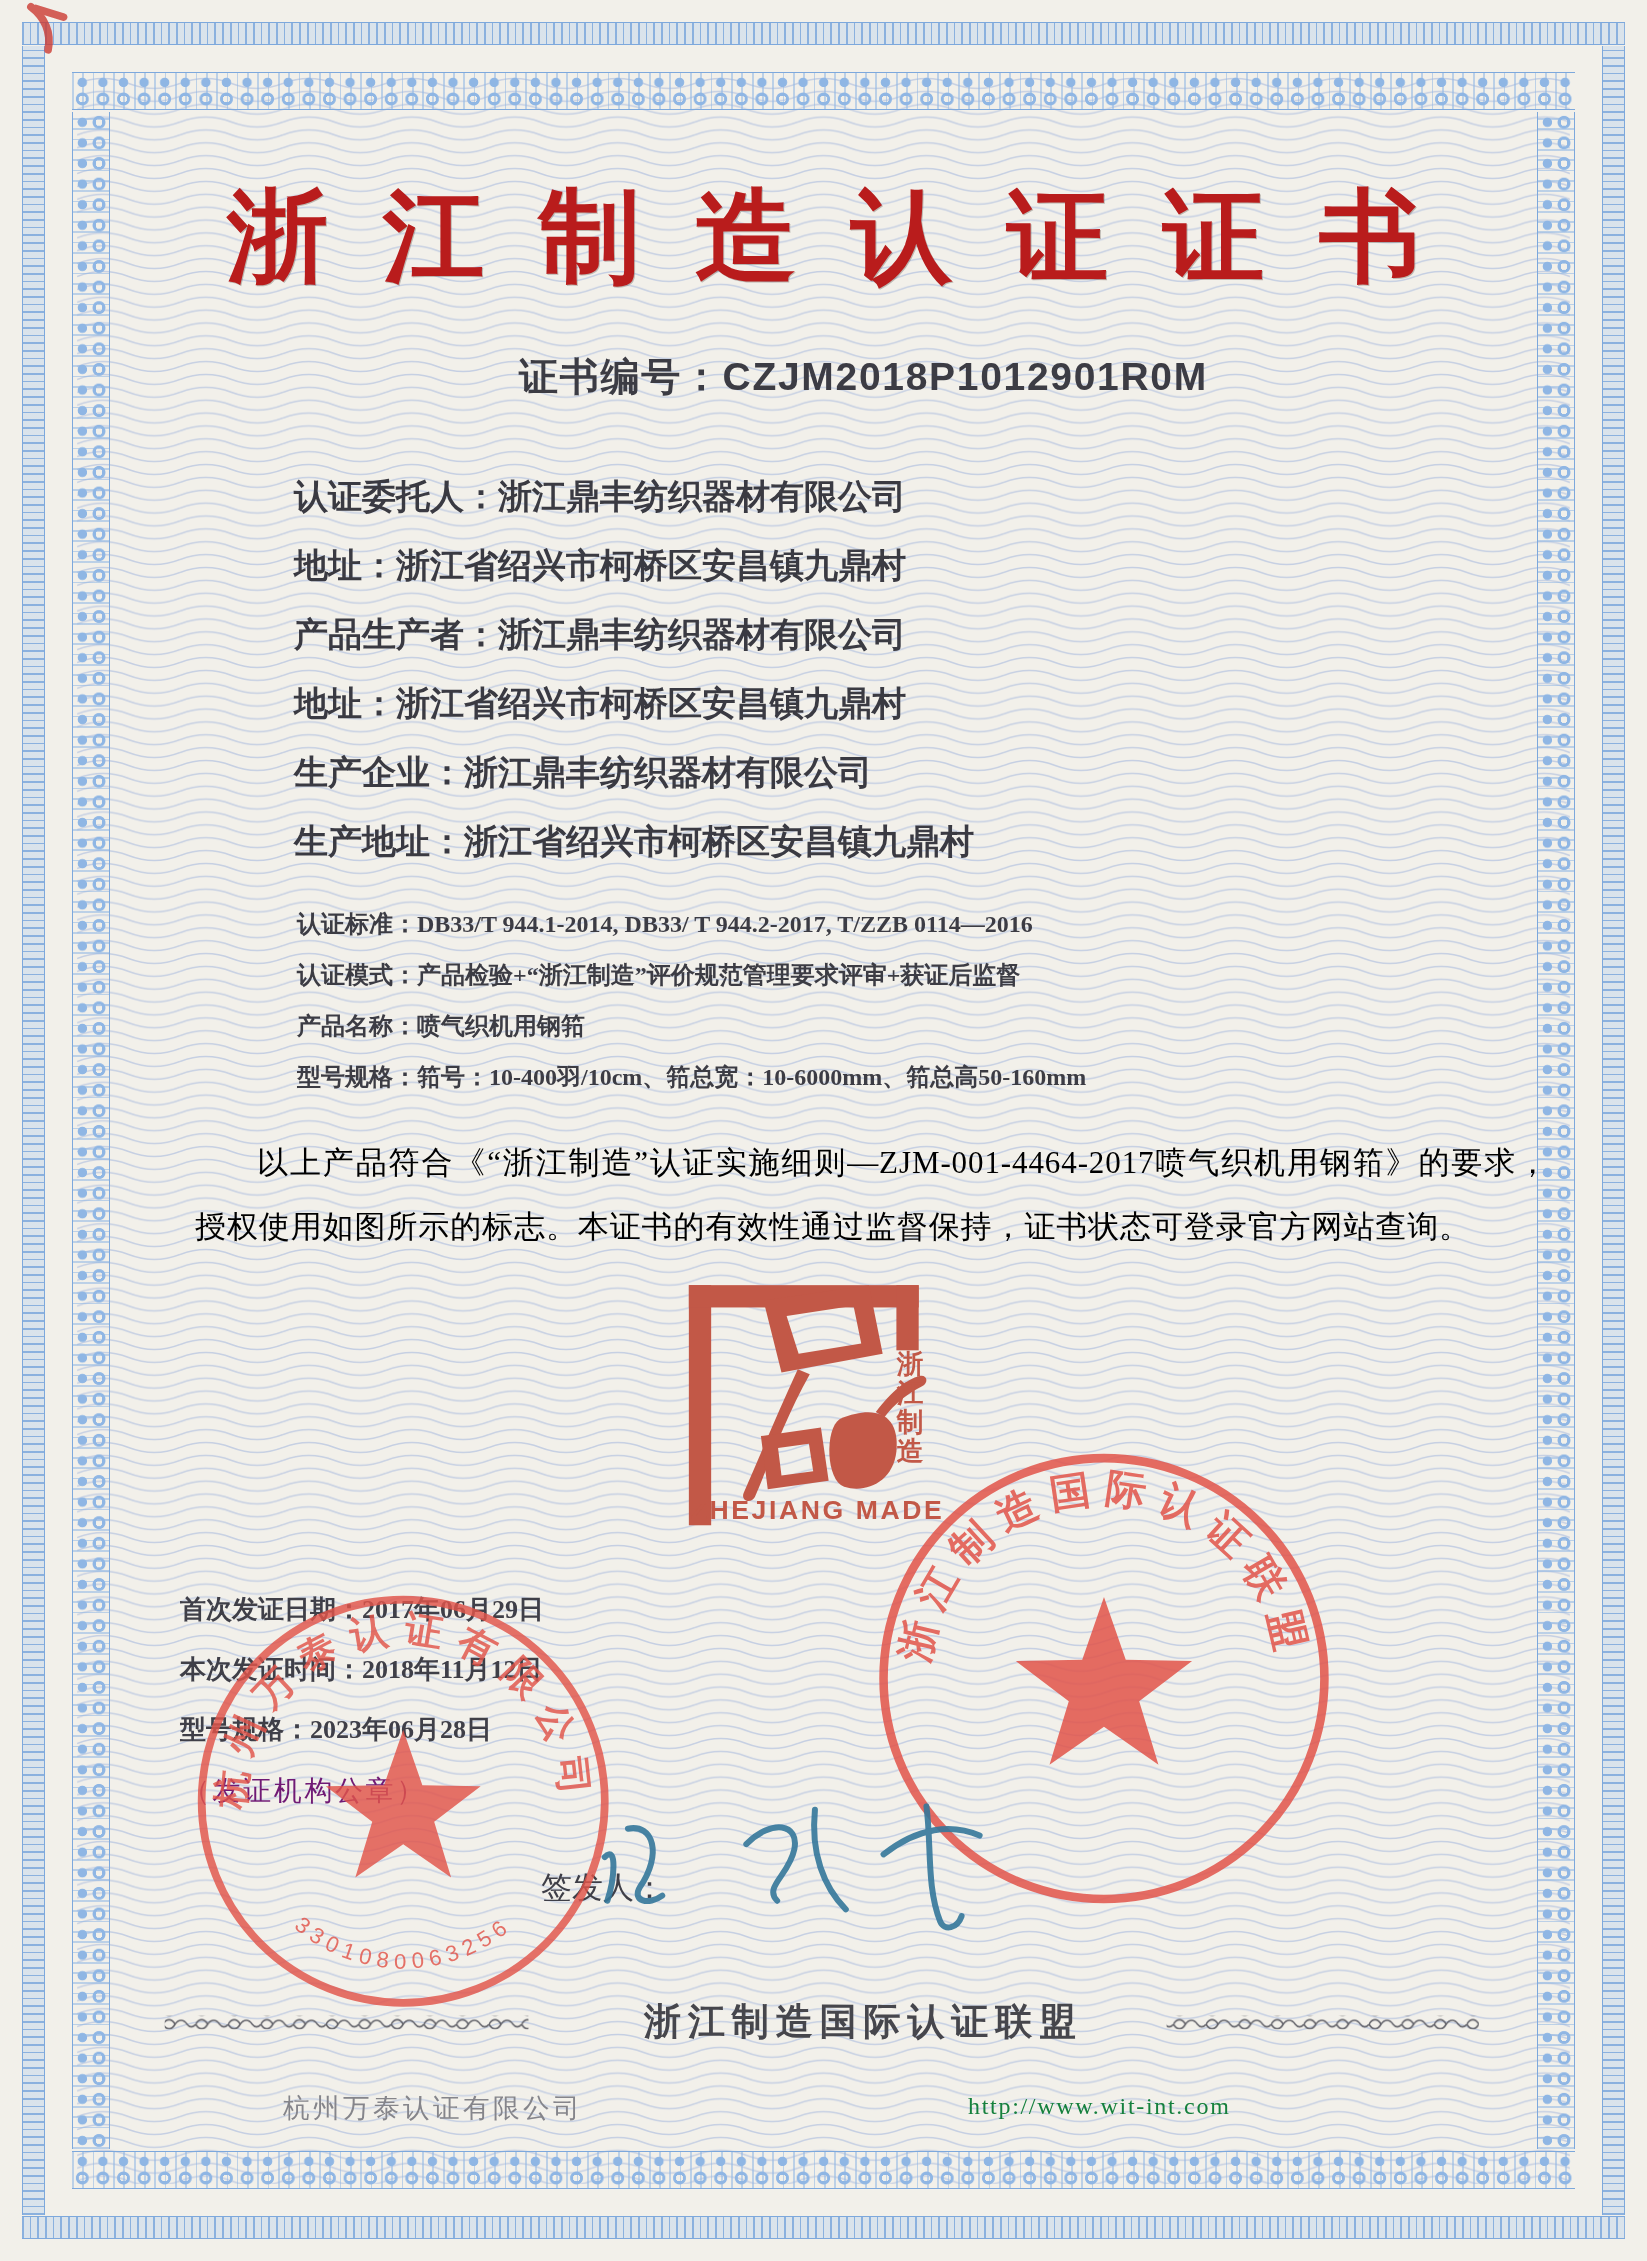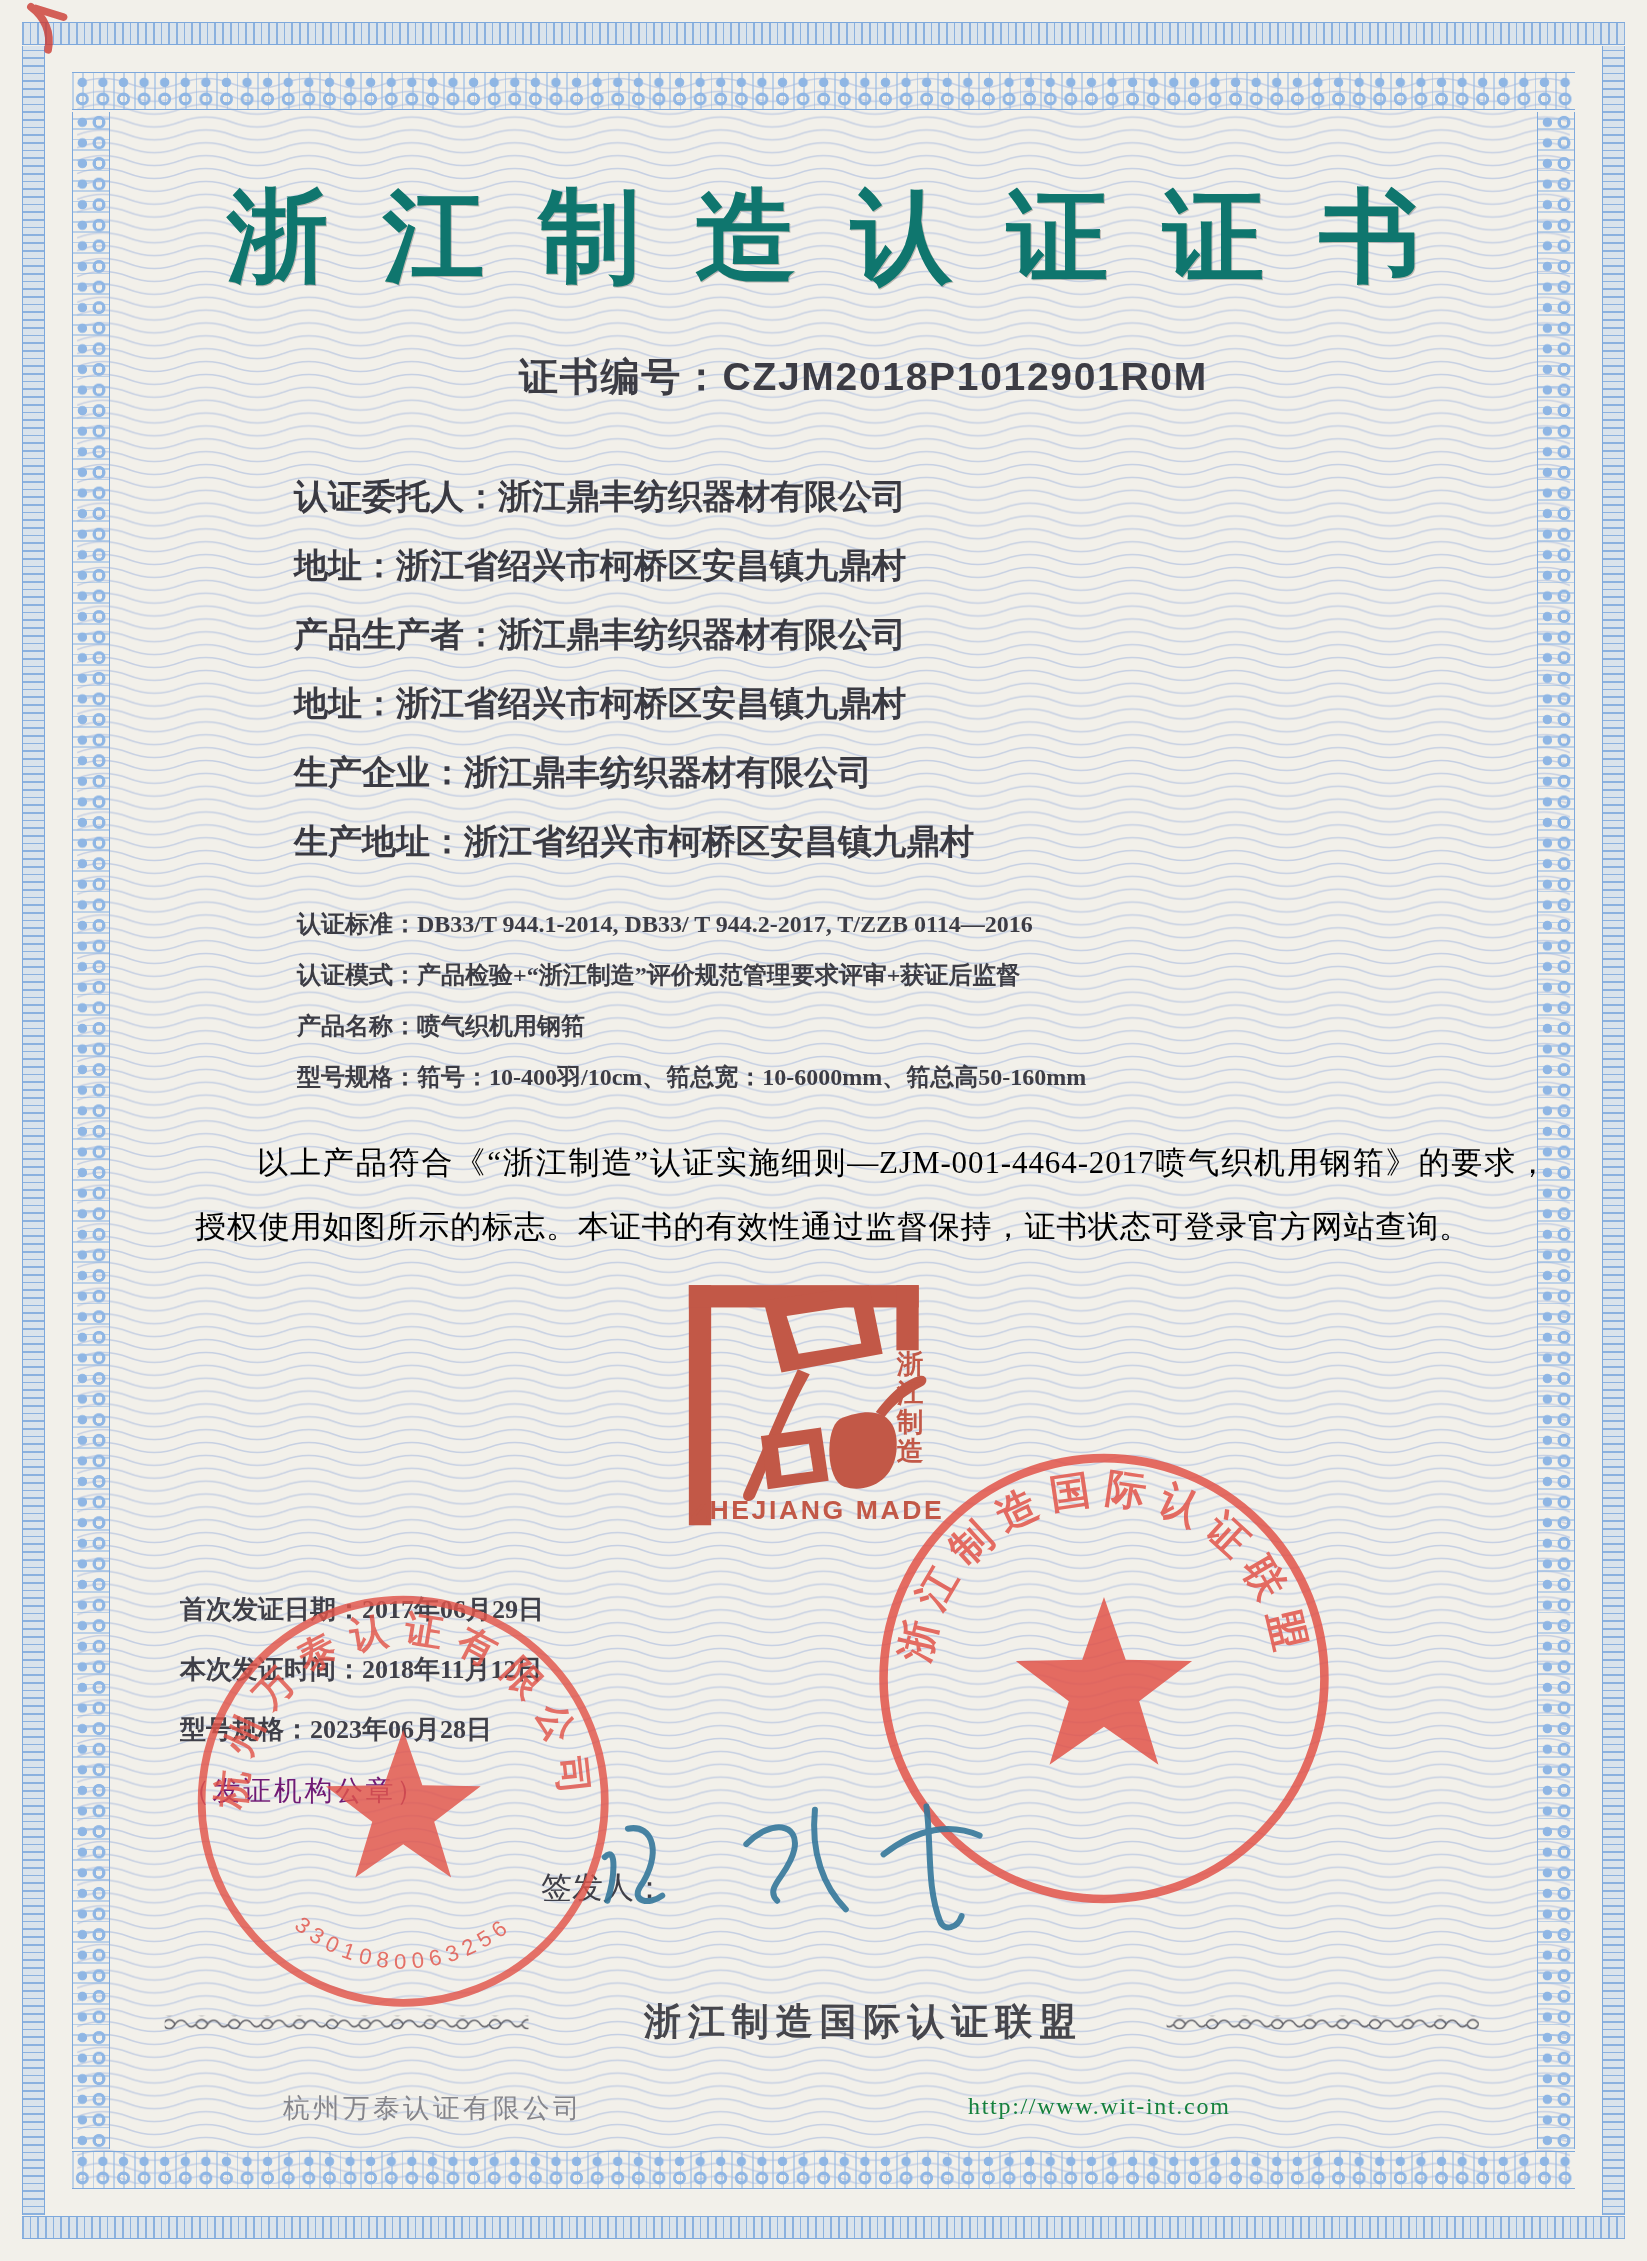--- a/index.html
+++ b/index.html
@@ -44,21 +44,21 @@
     border-left:1.7px solid #7da8dc; border-right:1.7px solid #7da8dc;
   }
   .b2.top{top:72px; left:72px; right:72px; height:36px;}
   .b2.bottom{bottom:72px; left:72px; right:72px; height:36px;}
   .b2.left{left:72px; top:112px; bottom:112px; width:36px;}
   .b2.right{right:72px; top:112px; bottom:112px; width:36px;}
   
   .txt{position:absolute; z-index:2; white-space:nowrap;padding-left:40px;}
   .title{
     top:170px; left:0; width:1647px; text-align:center;
-    font-size:101px; font-weight:bold; color:#0f766e;
+    font-size:101px; font-weight:bold; color:#b91c1c;
     letter-spacing:55px; padding-left:55px; box-sizing:border-box;
     text-shadow:0.9px 0.9px 0 rgba(110,101,92,.4);
   }
   .certno{
     top:350px; left:0; width:1647px; text-align:center;
     font-family:"Liberation Sans", sans-serif;
     font-size:39px; font-weight:bold; color:#3c3c44; letter-spacing:1.7px;
   }
   .fields{top:462px; left:254px; font-size:34px; font-weight:bold; color:#3a3a42;}
   .fields .line{height:69px; line-height:69px;}

